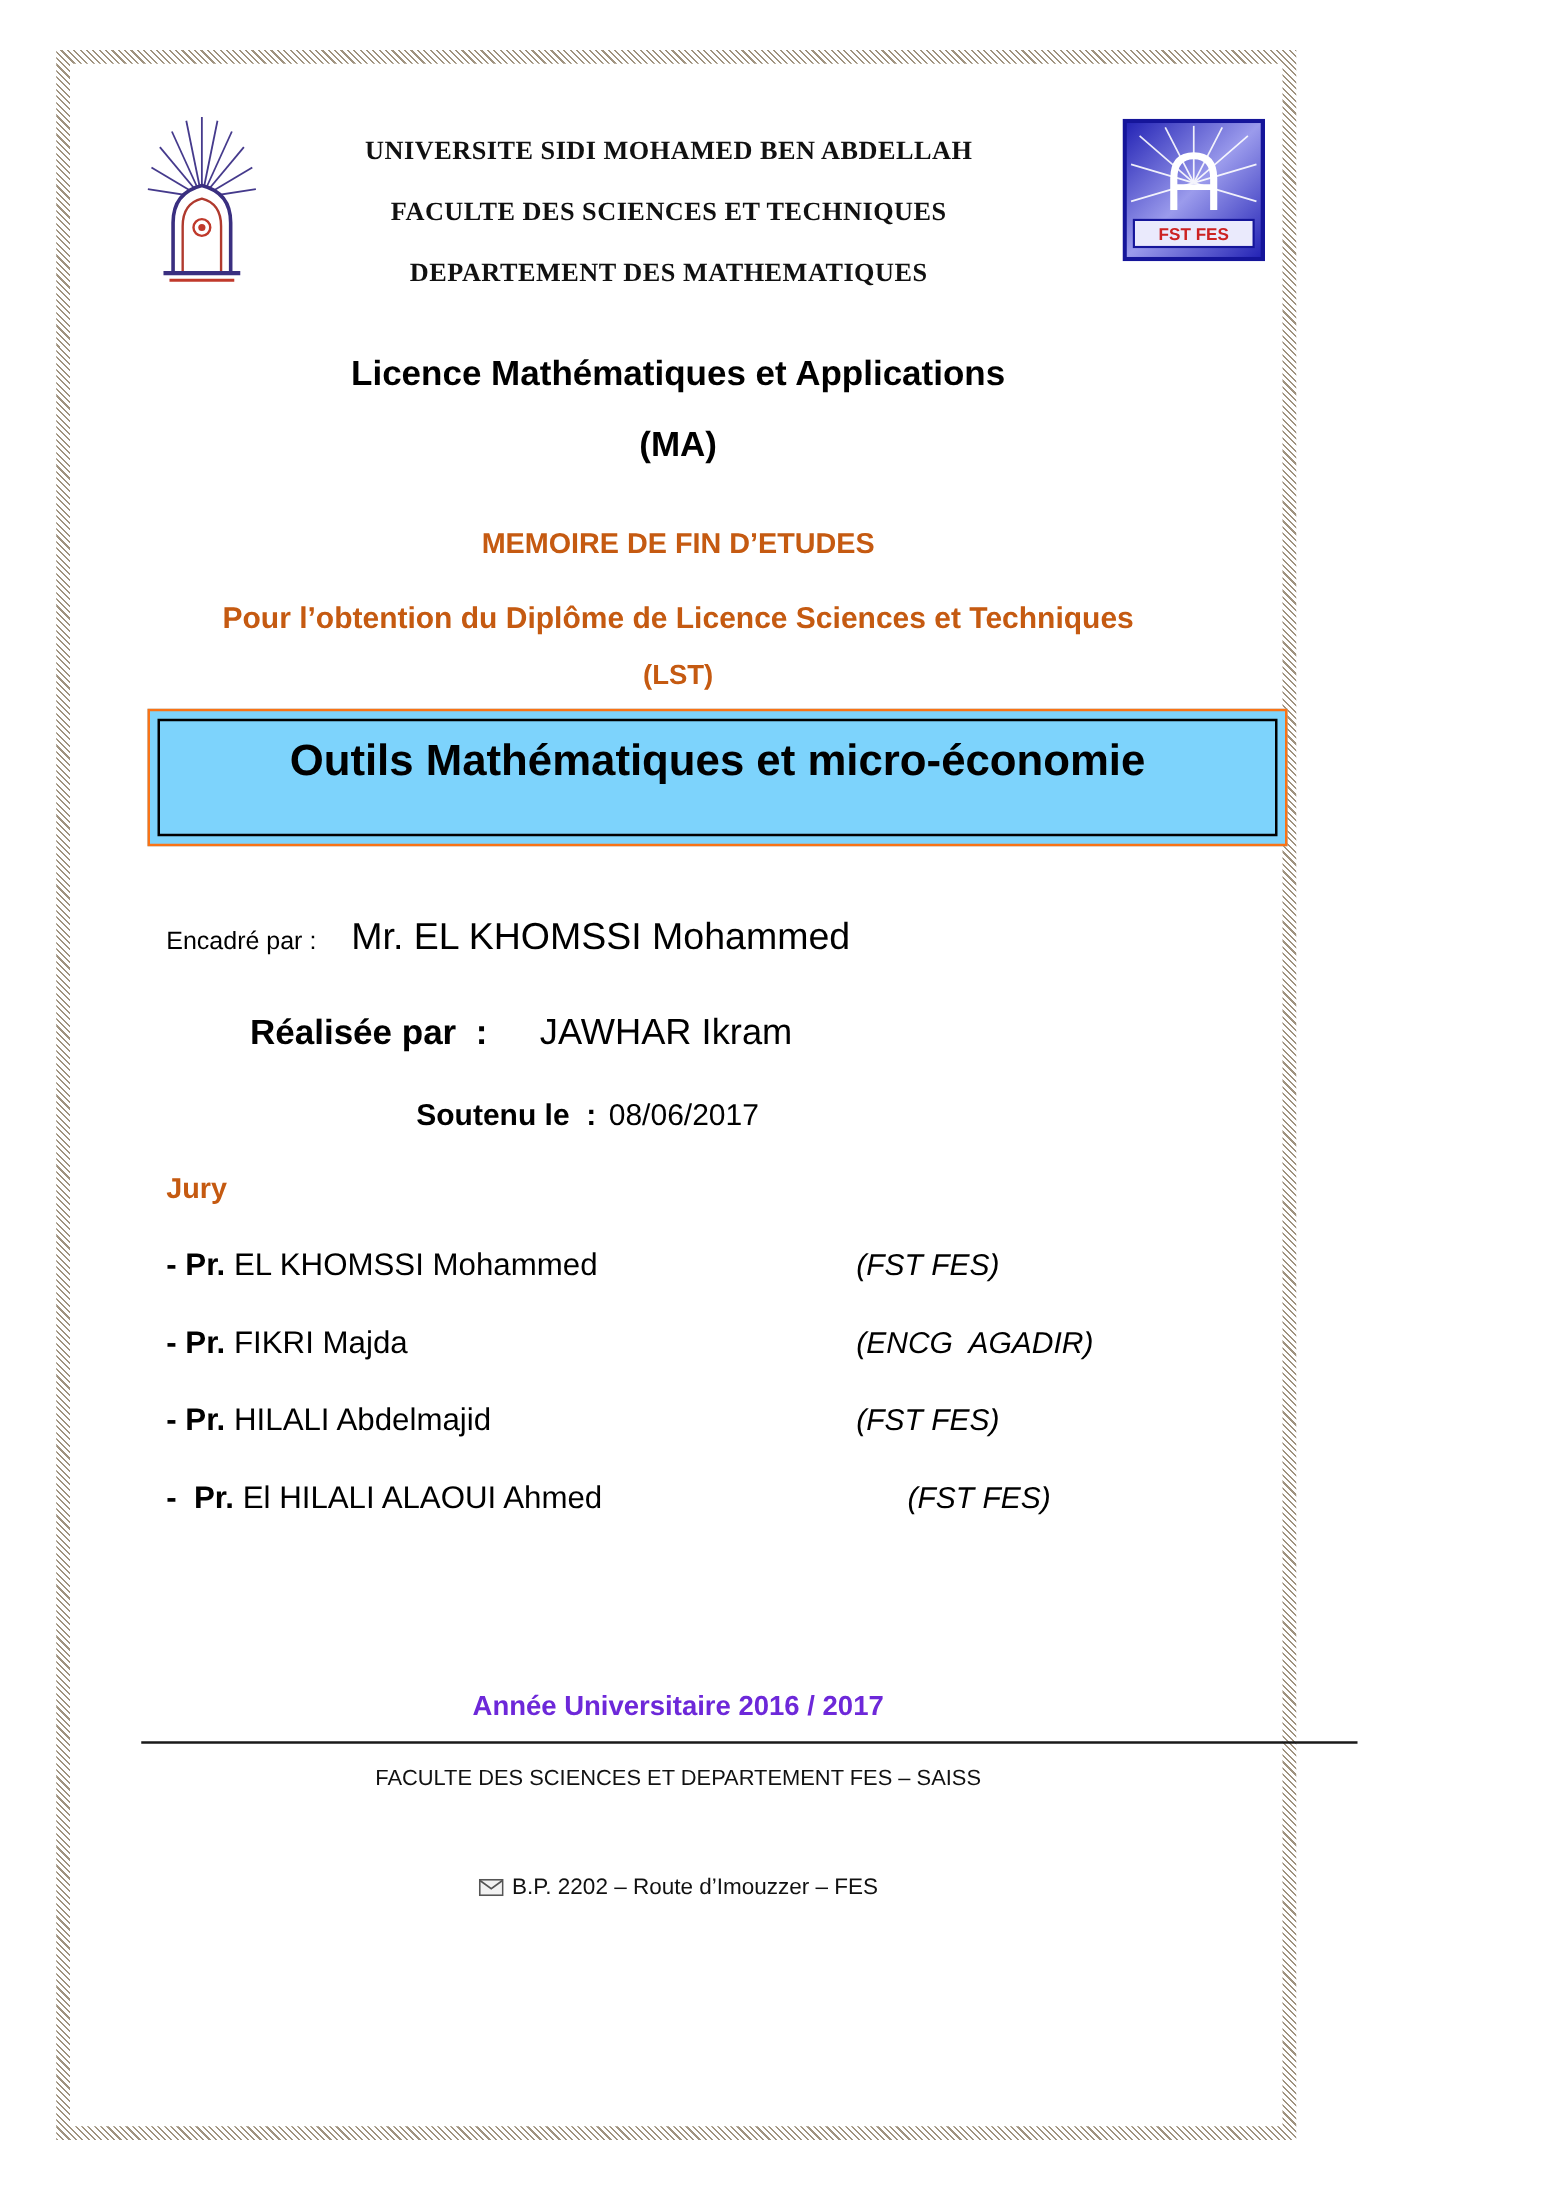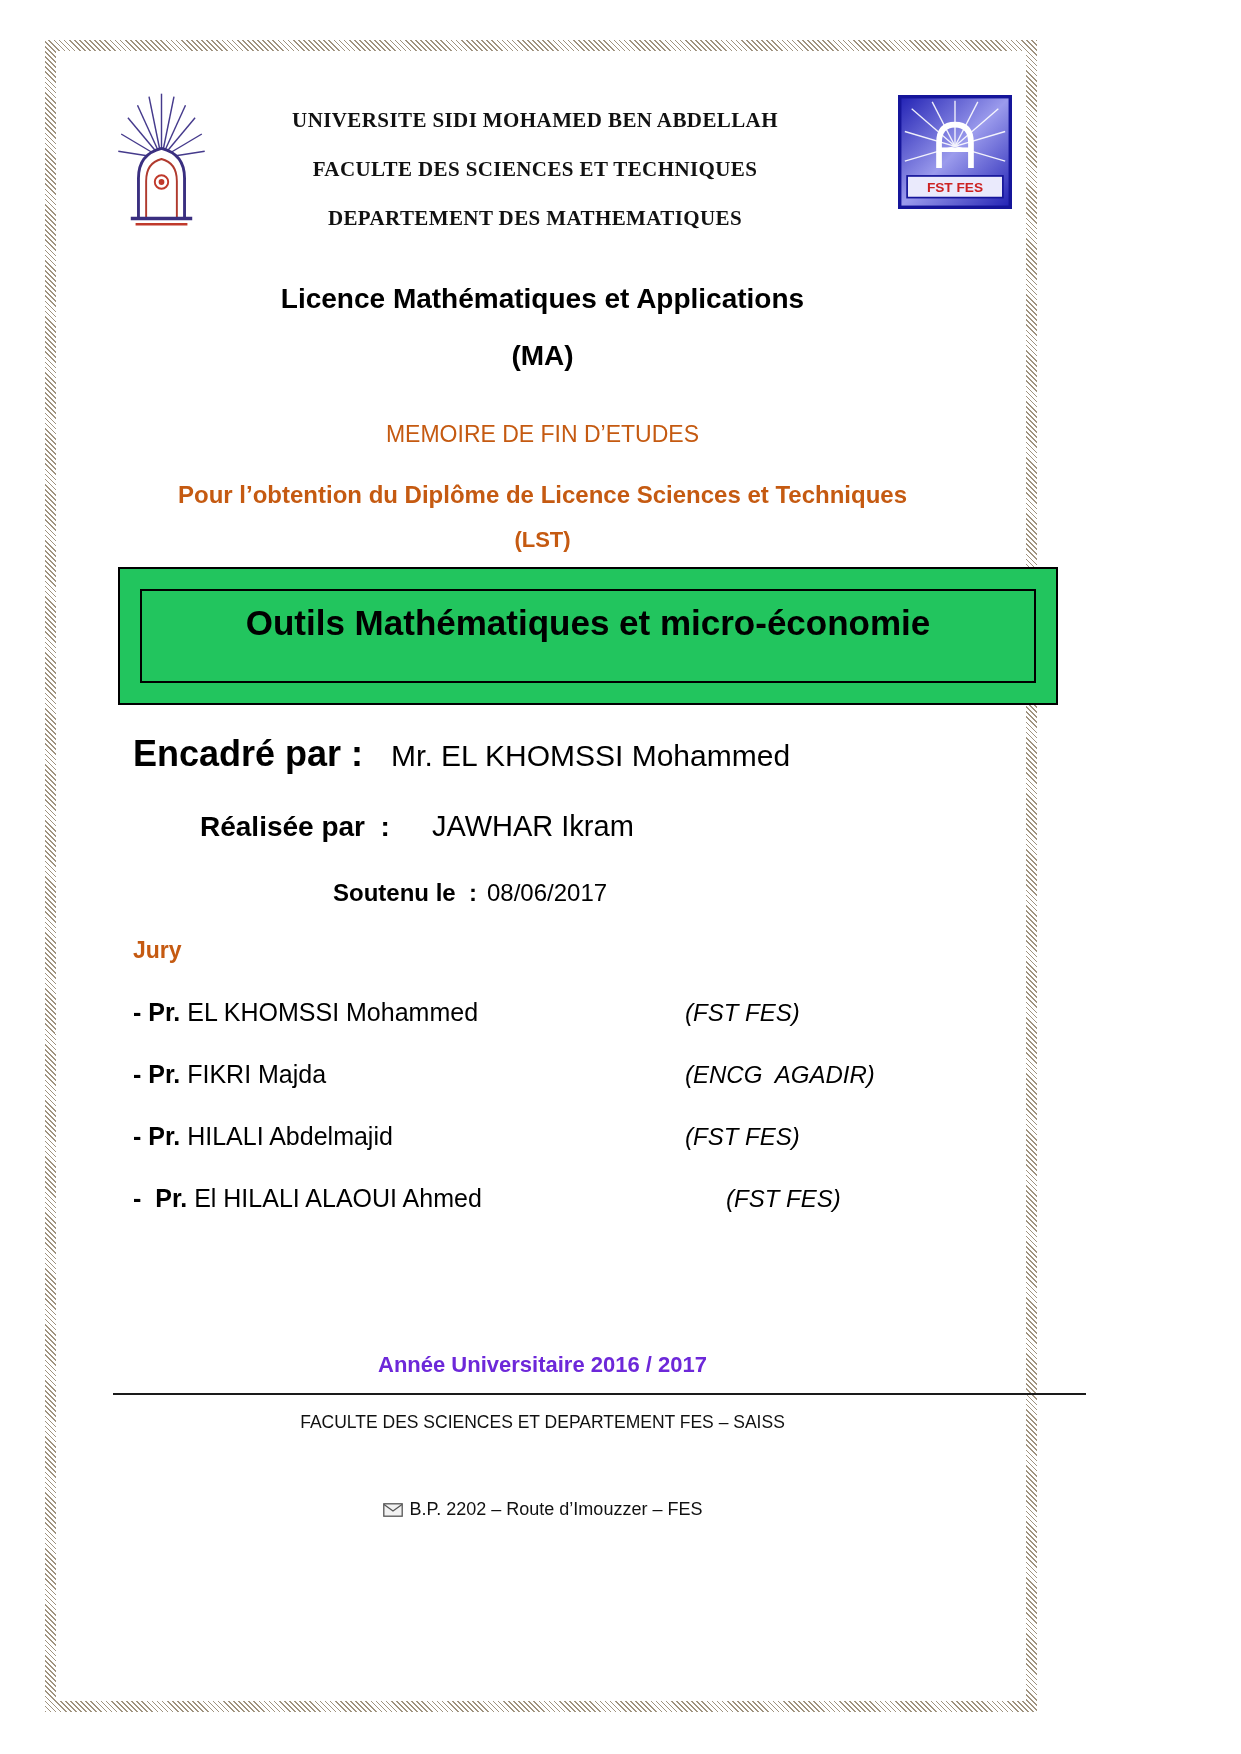--- a/index.html
+++ b/index.html
@@ -37,43 +37,43 @@
     letter-spacing: 0.4px;
     color: #111111;
   }
   .header-text .h-line { line-height: 49px; }
   .fst-logo { position: absolute; left: 898px; top: 95px; width: 114px; height: 114px; }
 
   .center-col { position: absolute; left: 70px; width: 945px; text-align: center; }
 
   .program-title  { top: 283px; font-size: 28px; font-weight: bold; }
   .program-abbr   { top: 340px; font-size: 28px; font-weight: bold; }
-  .memoire        { top: 421px; font-size: 23px; font-weight: normal; }
+  .memoire        { top: 421px; font-size: 23px; font-weight: bold; }
   .purpose        { top: 481px; font-size: 24px; font-weight: bold; }
   .purpose-abbr   { top: 527px; font-size: 22px; font-weight: bold; }
 
   
   .title-box {
     position: absolute; left: 118px; top: 567px; width: 896px;
-    border: 2px solid #000000;
-    padding: 20px;
-    background: #22c55e;
+    border: 2px solid #f97316;
+    padding: 6px;
+    background: #7dd3fc;
   }
   .title-box-inner {
     border: 2px solid #000000;
     text-align: center;
     padding: 12px 8px 38px 8px;
     font-size: 35px;
     font-weight: bold;
   }
 
   
   .line-abs { position: absolute; }
   .encadre  { left: 133px; top: 733px; font-size: 30px; }
-  .encadre .lbl { font-weight: bold; font-size: 36px; margin-right: 28px; }
+  .encadre .lbl { font-weight: normal; font-size: 20px; margin-right: 28px; }
   .realisee { left: 200px; top: 810px; font-size: 29px; }
   .realisee .lbl { font-weight: bold; font-size: 28px; margin-right: 42px; }
   .soutenu  { left: 333px; top: 879px; font-size: 24px; }
   .soutenu .lbl { font-weight: bold; margin-right: 10px; }
 
   .jury-heading { left: 133px; top: 937px; font-size: 23px; font-weight: bold; }
 
   .jury-row {
     position: absolute; left: 133px; width: 1000px;
     display: grid;

